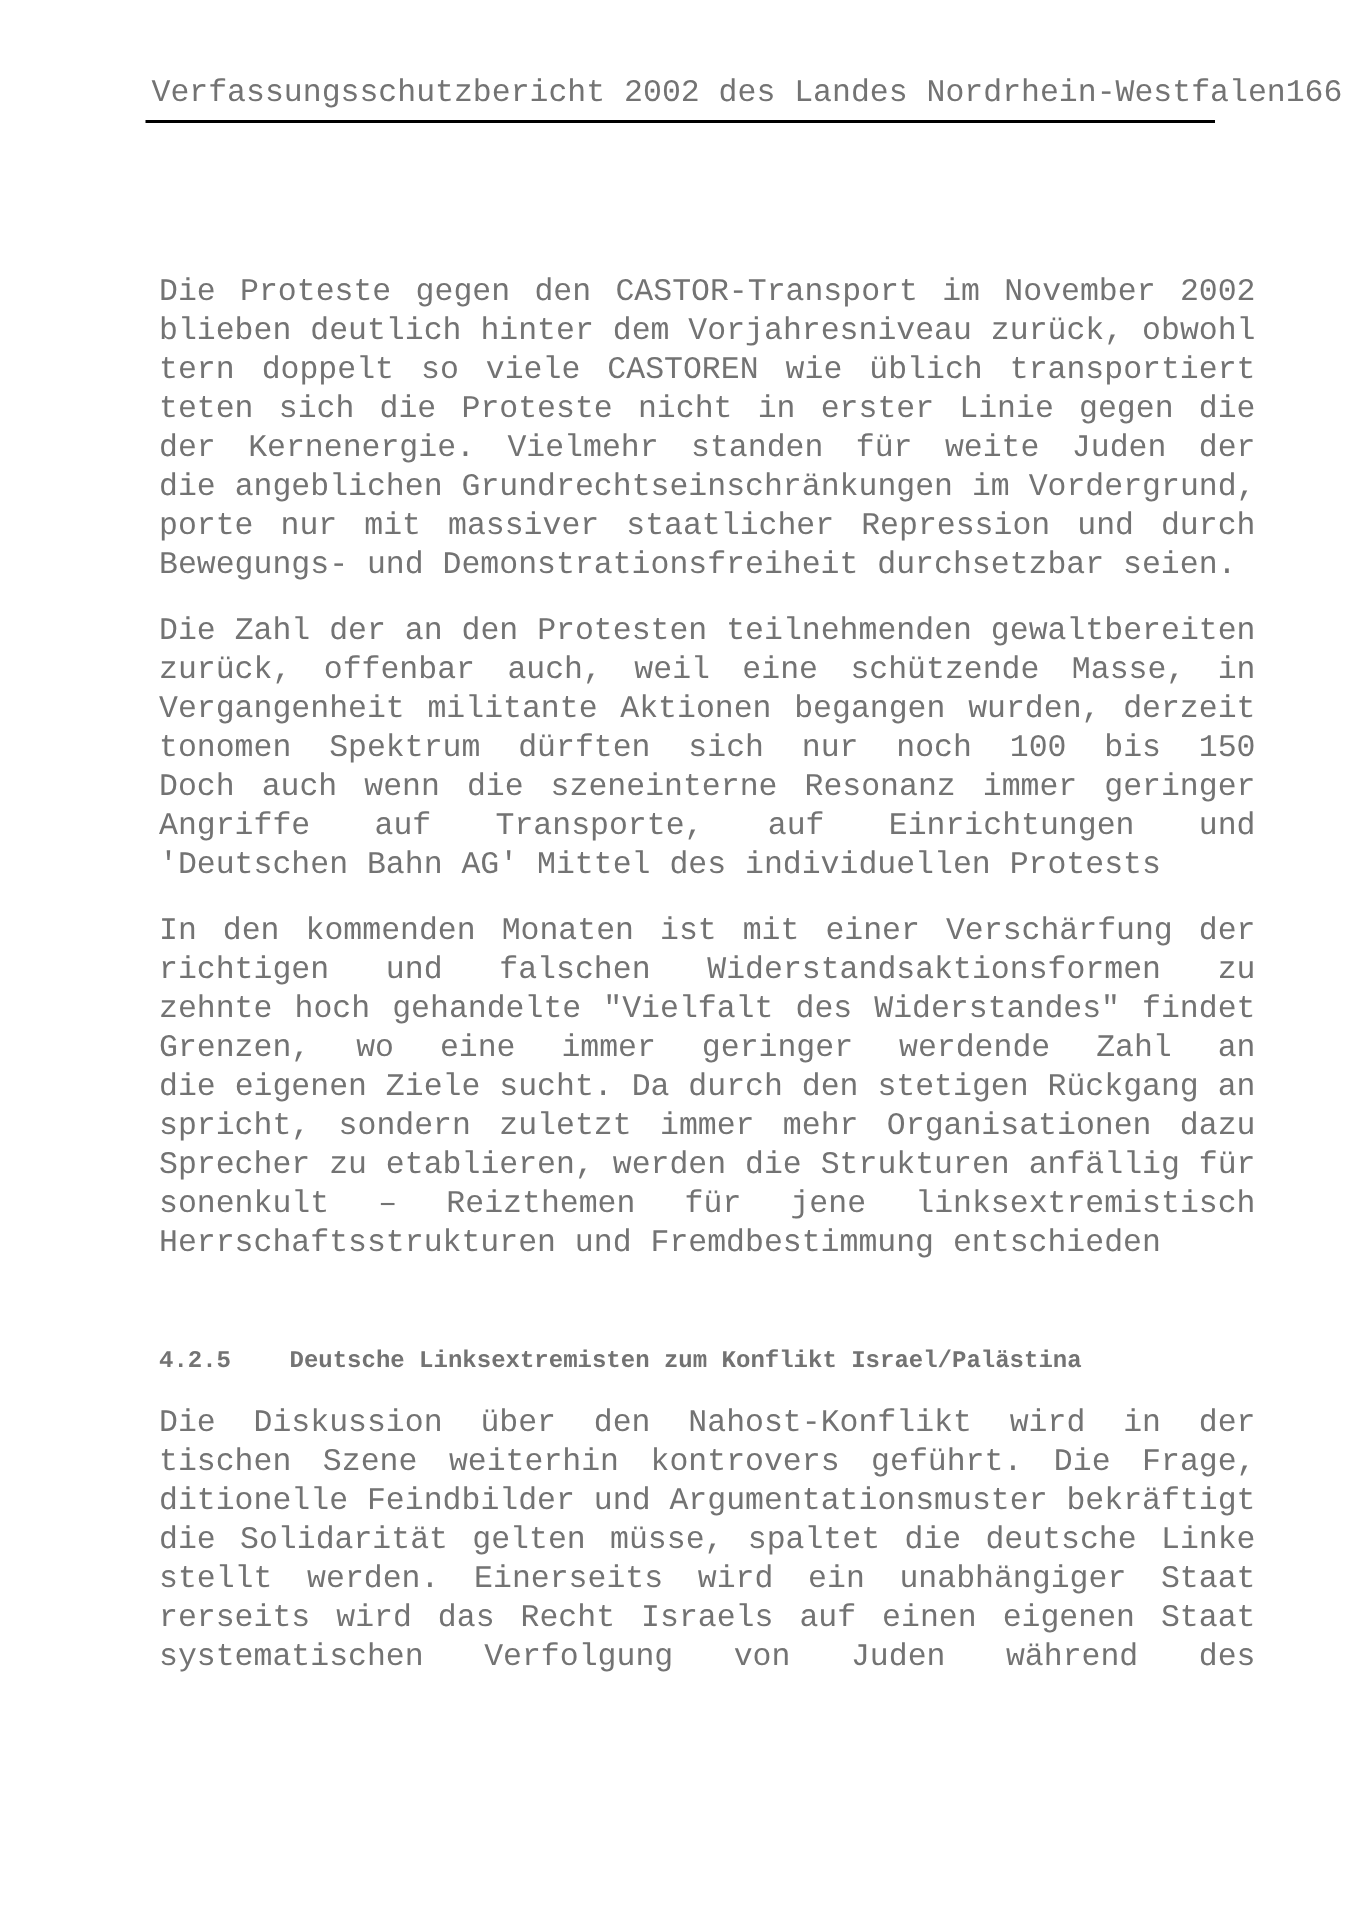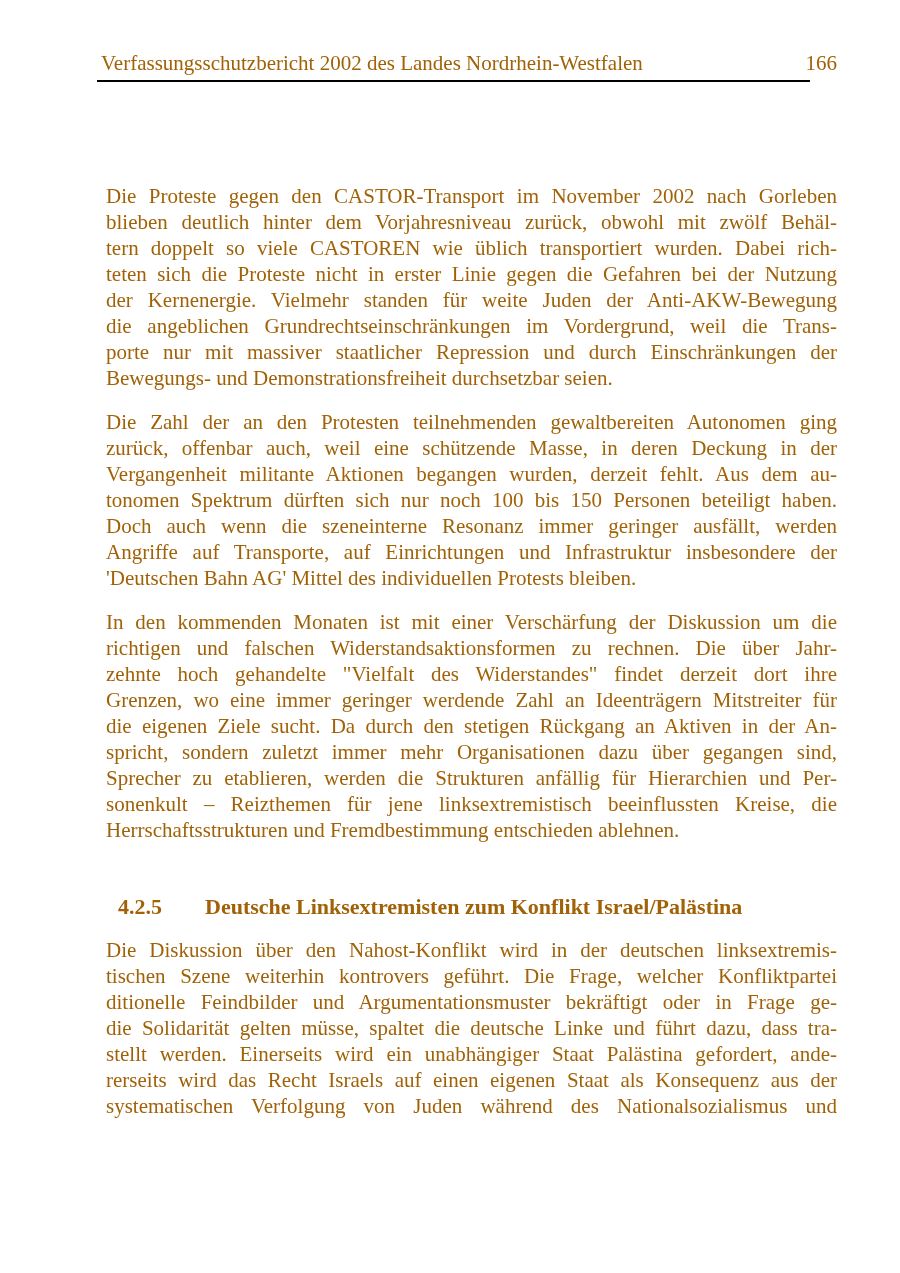--- a/index.html
+++ b/index.html
@@ -5,22 +5,22 @@
   html, body {
     margin: 0;
     padding: 0;
     background: #ffffff;
   }
   .page {
     position: relative;
     width: 900px;
     height: 1124px;
     background: #ffffff;
-    color: #a16207;
-    font-family: Liberation Serif, serif;
+    color: #737373;
+    font-family: Liberation Mono, monospace;
     overflow: hidden;
   }
   .page-header {
     position: absolute;
     left: 101px;
     top: 50px;
     width: 736px;
     display: flex;
     justify-content: space-between;
     align-items: baseline;
@@ -53,22 +53,22 @@
     text-align: justify;
     text-align-last: justify;
     white-space: normal;
   }
   .line.last {
     text-align: left;
     text-align-last: left;
   }
   .section-heading {
     display: flex;
-    margin: 50px 0 16px 12px;
-    font-size: 22px;
+    margin: 50px 0 16px 0;
+    font-size: 16px;
     line-height: 28px;
     font-weight: bold;
     white-space: nowrap;
   }
   .heading-number {
     width: 87px;
     flex-shrink: 0;
   }
 </style>
 </head>

